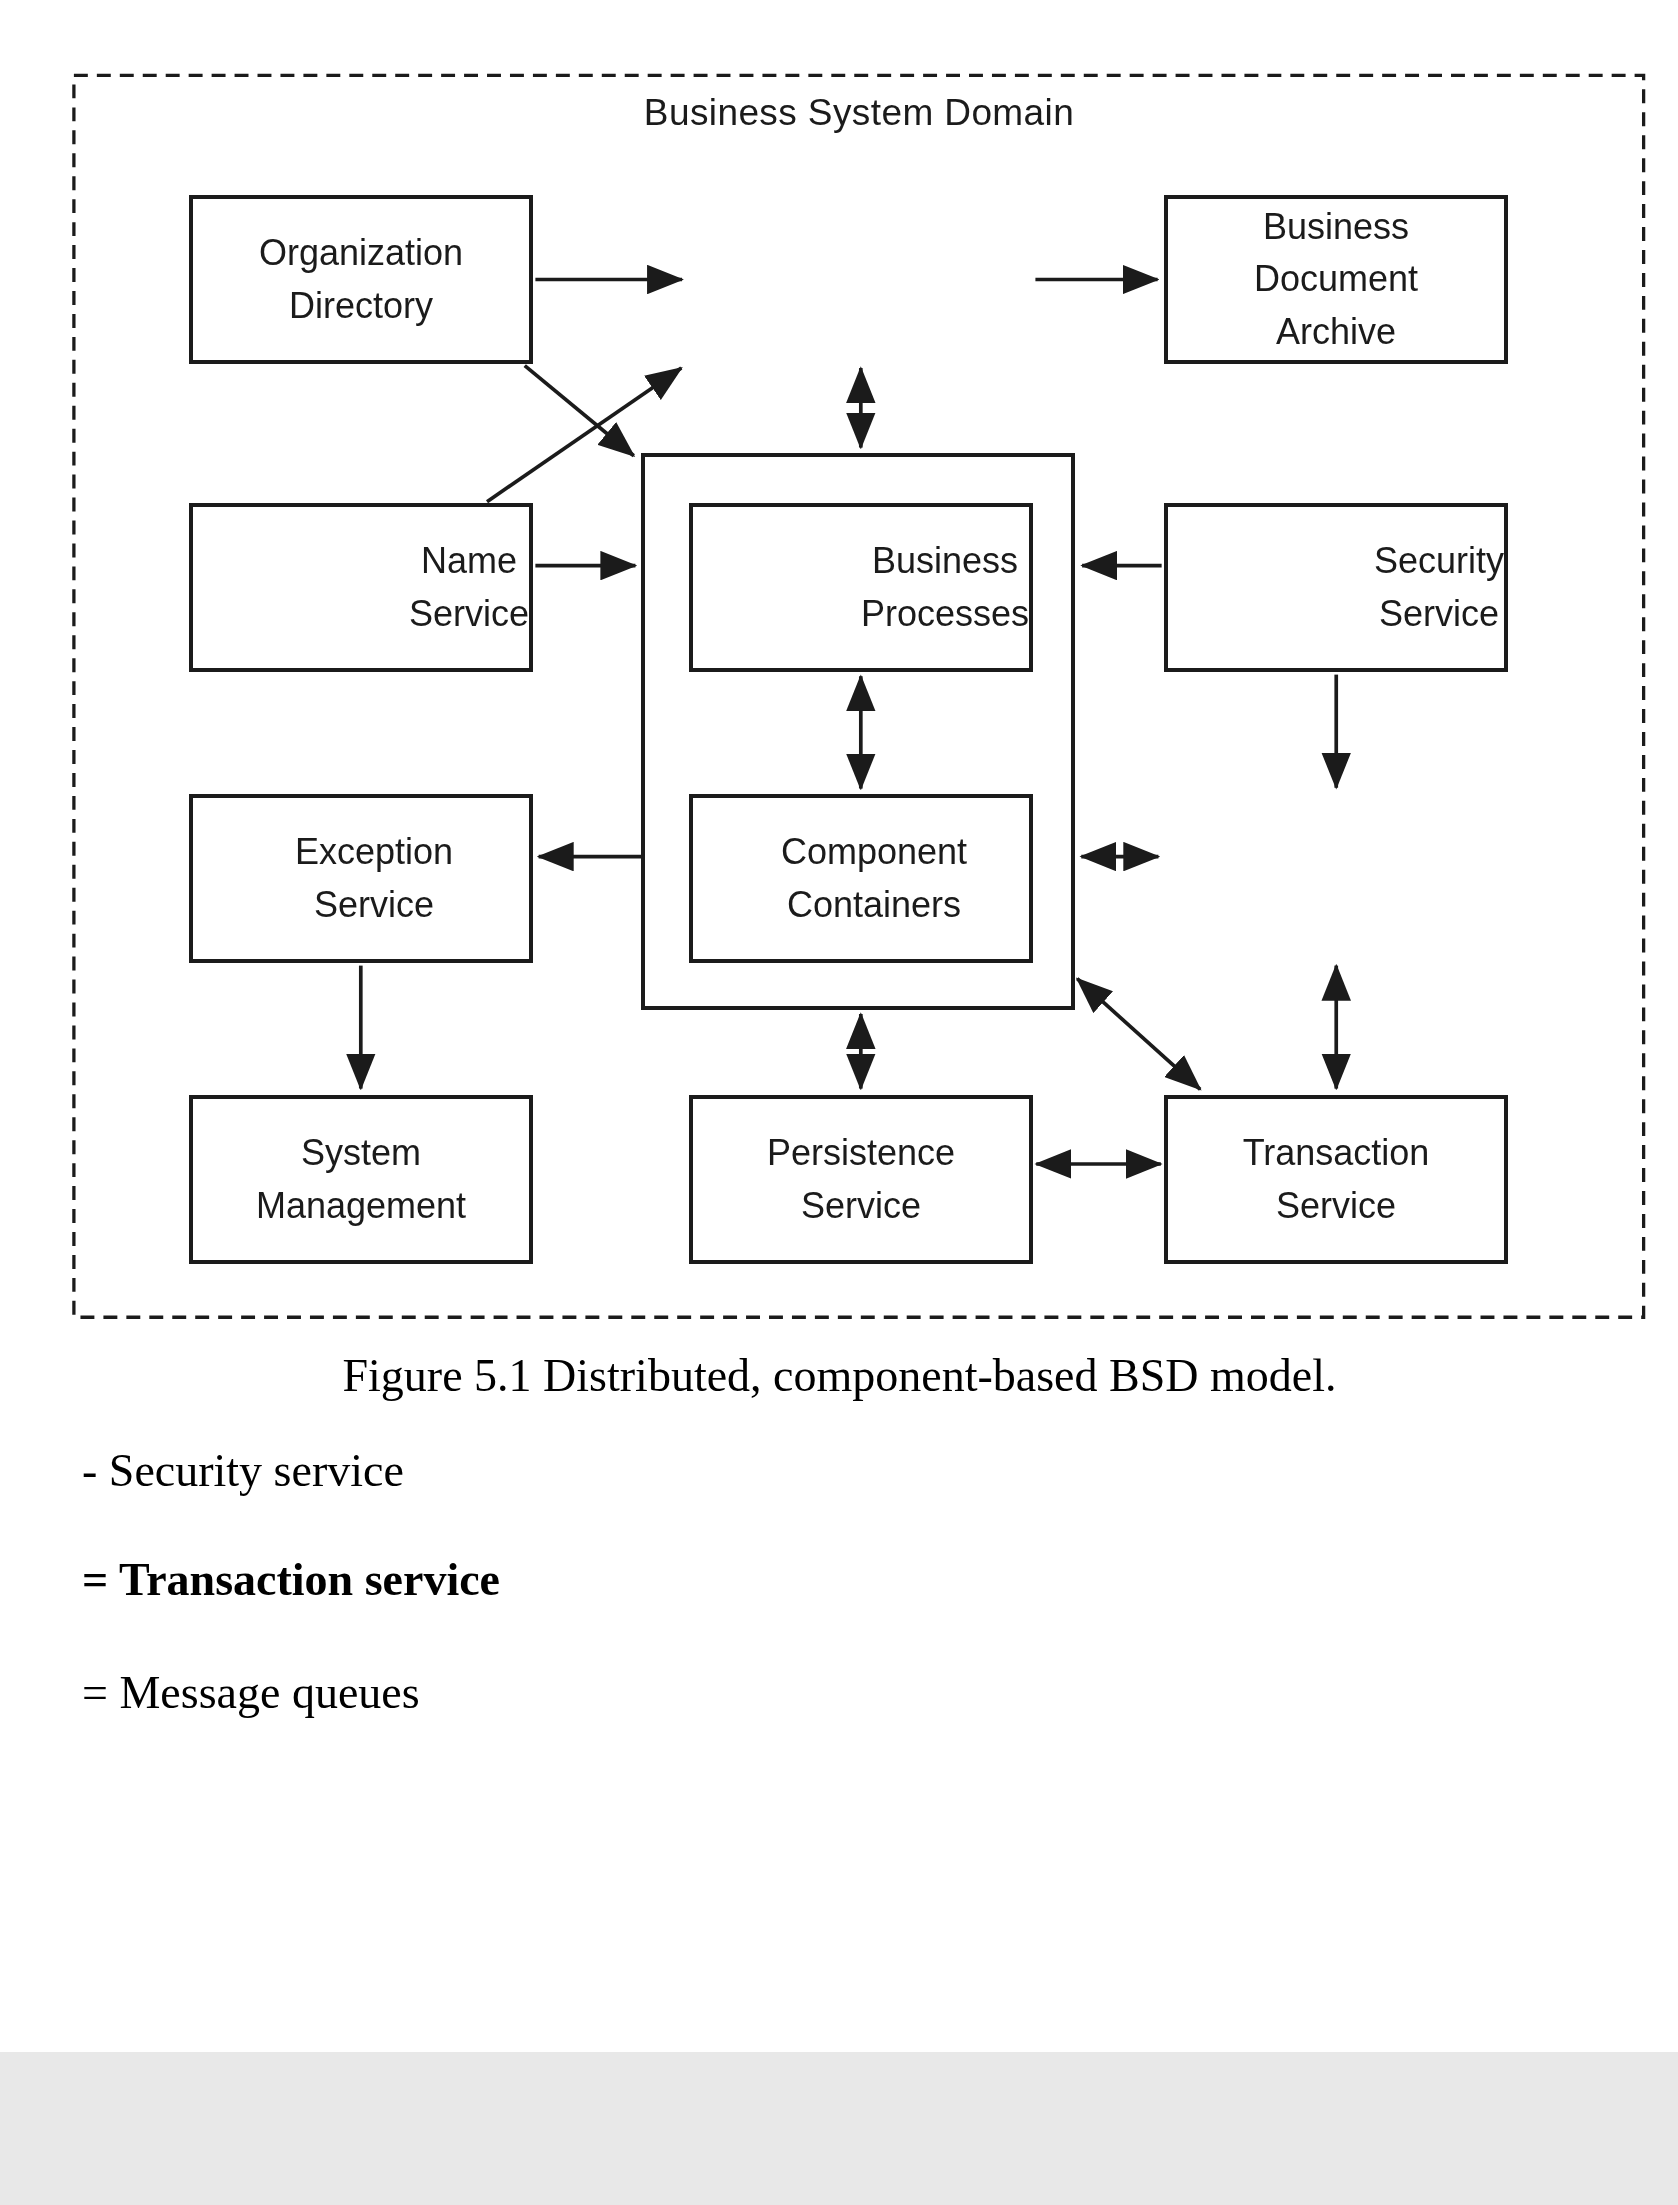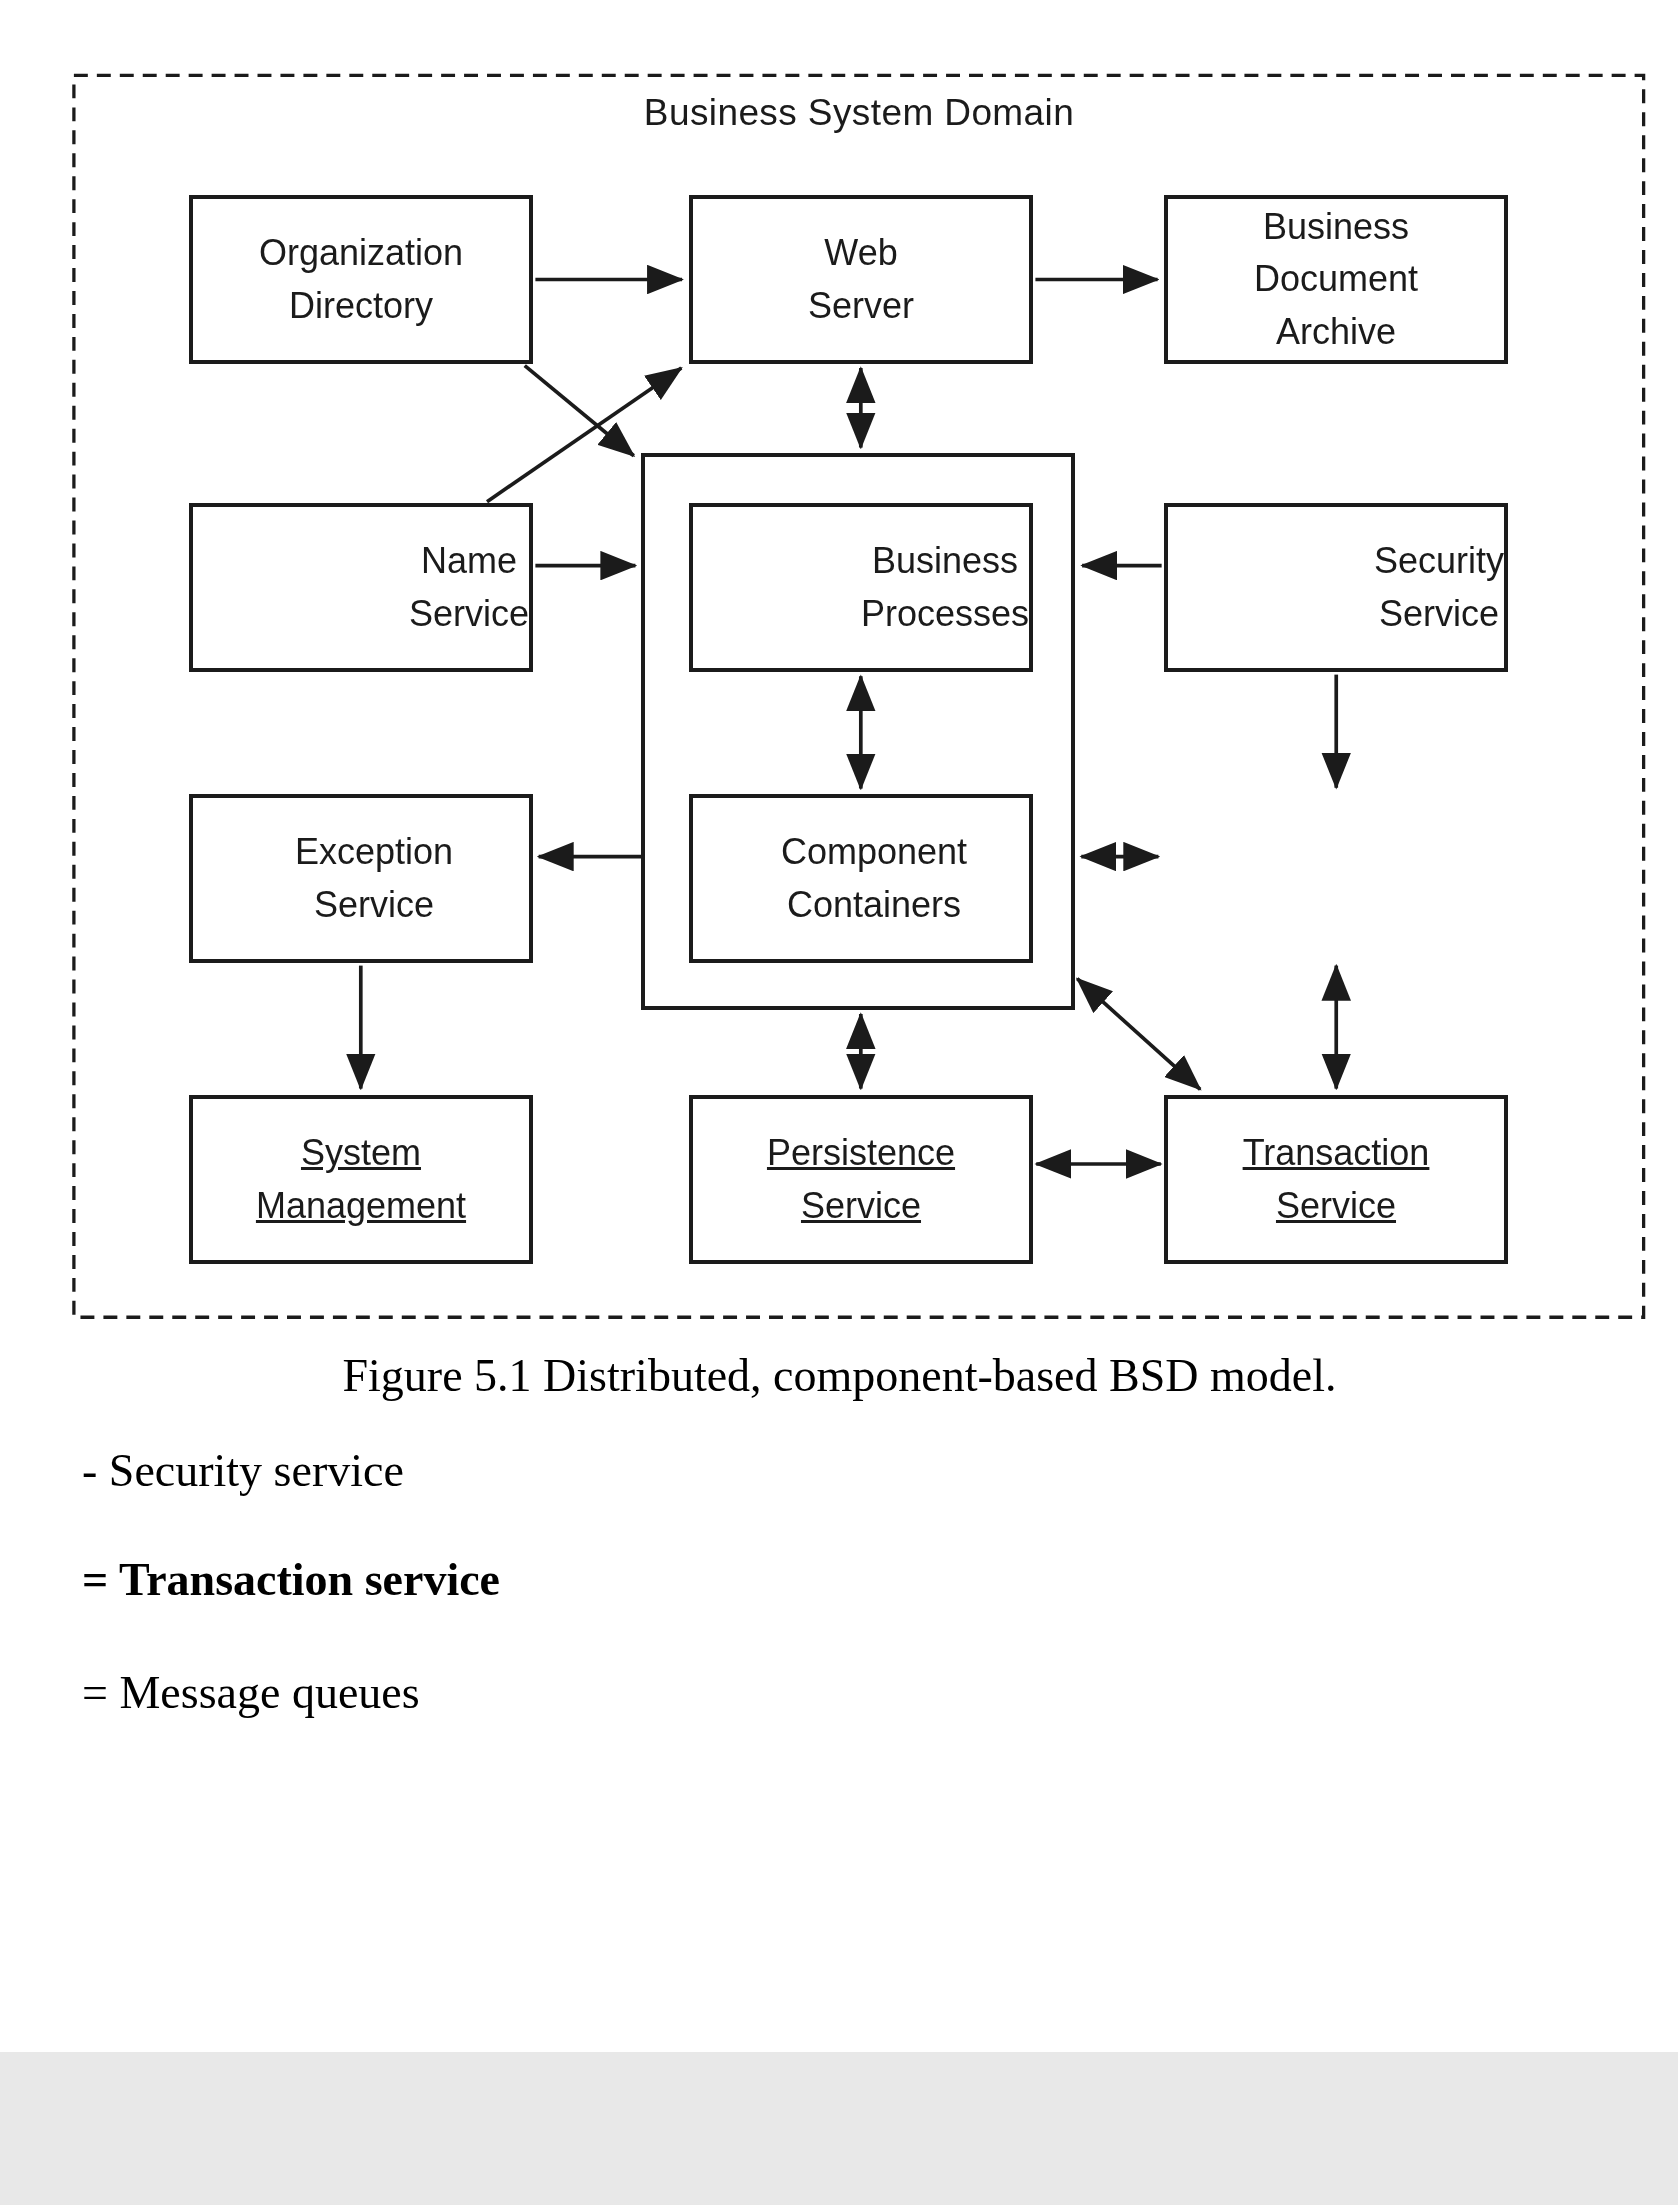--- a/index.html
+++ b/index.html
@@ -61,21 +61,21 @@
     box-sizing: border-box;
     background: transparent;
   }
   
   .c1 { left: 189px; }
   .c2 { left: 689px; }
   .c3 { left: 1164px; }
   .r1 { top: 195px; }
   .r2 { top: 503px; justify-content: flex-end; }
   .r3 { top: 794px; padding-left: 26px; }
-  .r4 { top: 1095px; text-decoration: underline; }
+  .r4 { top: 1095px; }
 
   .figure-caption {
     position: absolute;
     left: 0;
     top: 1349px;
     width: 1679px;
     text-align: center;
     font-family: "Liberation Serif", serif;
     font-size: 46px;
     color: #000000;
@@ -143,24 +143,20 @@
   </svg>
 
   <div class="domain-title">Business System Domain</div>
 
   <div class="inner-container"></div>
 
   <div class="node-box c1 r1">
     <span class="node-label">Organization
 Directory</span>
   </div>
-  <div class="node-box c2 r1">
-    <span class="node-label">Web
-Server</span>
-  </div>
   <div class="node-box c3 r1">
     <span class="node-label">Business
 Document
 Archive</span>
   </div>
 
   <div class="node-box c1 r2">
     <span class="node-label">Name
 Service</span>
   </div>

